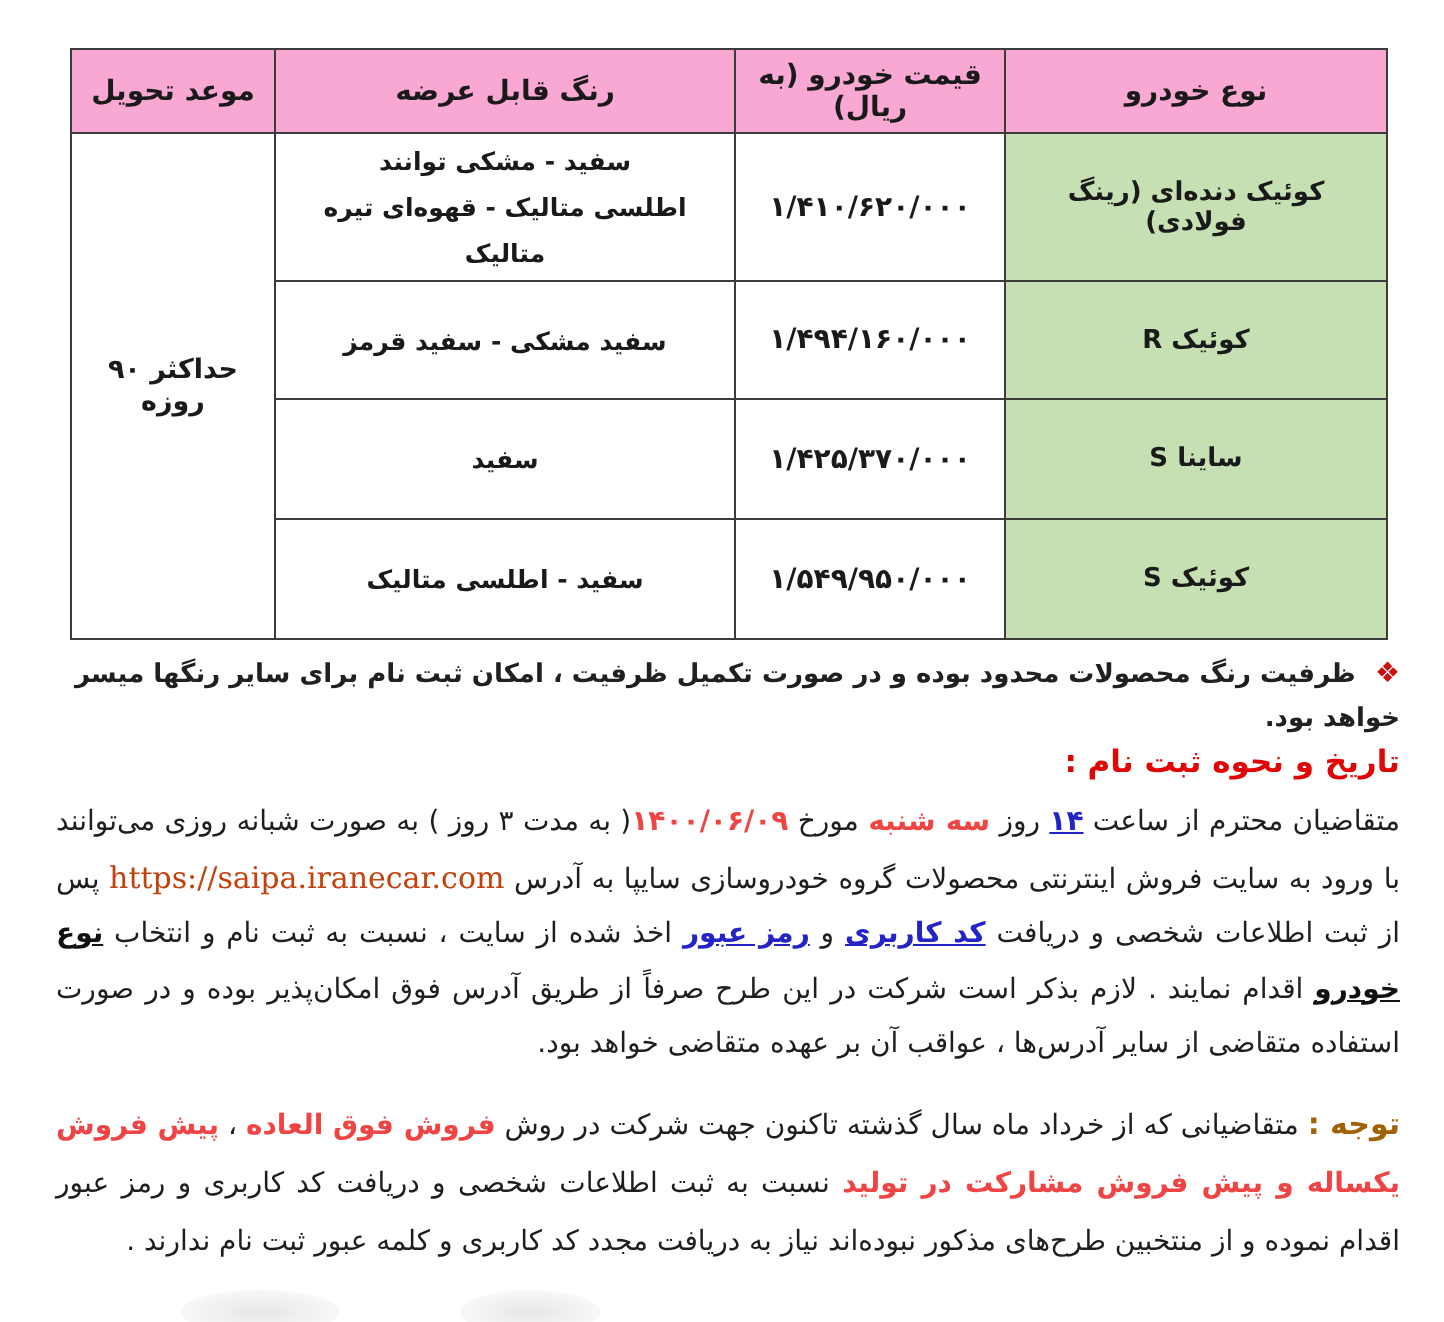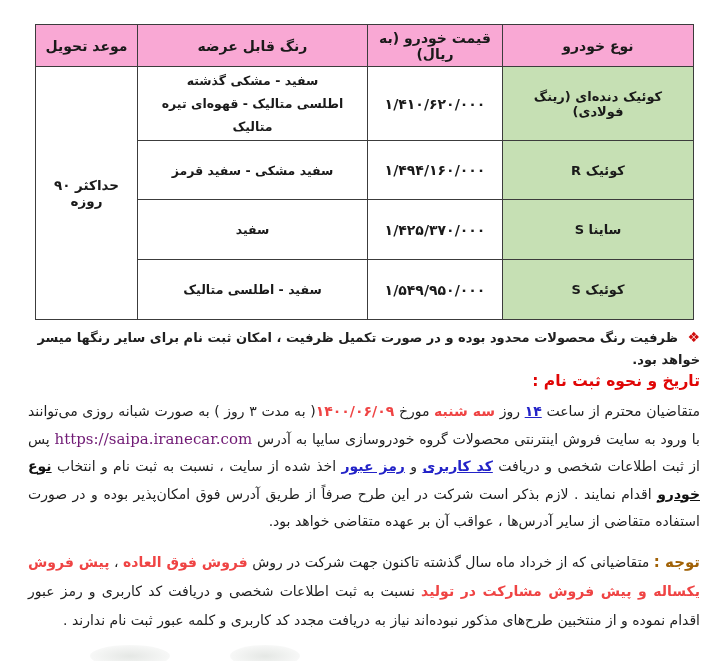--- a/index.html
+++ b/index.html
@@ -95,21 +95,21 @@
     direction: rtl;
   }
   .para1 { top: 398px; line-height: 27.5px; }
   .para2 { top: 548px; line-height: 29px; }
 
   .bb  { color: #ef4444; font-weight: bold; }                                   
   .bu  { color: #2323c8; font-weight: bold; text-decoration: underline; }        
   .ku  { color: #111111; font-weight: bold; text-decoration: underline; }        
   .red-b { color: #a16207; font-weight: bold; font-size: 15px; }
   .url {
-    color: #701a75;
+    color: #c2410c;
     font-family: "DejaVu Serif", serif;
     direction: ltr;
     unicode-bidi: embed;
     font-size: 15px;
   }
 
   
   .watermark { position: absolute; bottom: 0; left: 0; width: 330px; height: 22px; }
   .wm-blob {
     position: absolute; bottom: -6px;
@@ -132,21 +132,21 @@
         <th class="col-price">قیمت خودرو (به ریال)</th>
         <th class="col-colors">رنگ قابل عرضه</th>
         <th class="col-delivery">موعد تحویل</th>
       </tr>
     </thead>
     <tbody>
       <tr class="r1">
         <td class="type-cell">کوئیک دنده‌ای (رینگ فولادی)</td>
         <td class="price-cell">۱/۴۱۰/۶۲۰/۰۰۰</td>
         <td class="colors-cell">
-          <div>سفید  -  مشکی گذشته</div>
+          <div>سفید  -  مشکی توانند</div>
           <div>اطلسی متالیک  -  قهوه‌ای تیره متالیک</div>
         </td>
         <td class="delivery-cell" rowspan="4">حداکثر ۹۰ روزه</td>
       </tr>
       <tr class="r2">
         <td class="type-cell">کوئیک R</td>
         <td class="price-cell">۱/۴۹۴/۱۶۰/۰۰۰</td>
         <td class="colors-cell">سفید مشکی - سفید قرمز</td>
       </tr>
       <tr class="r3">

